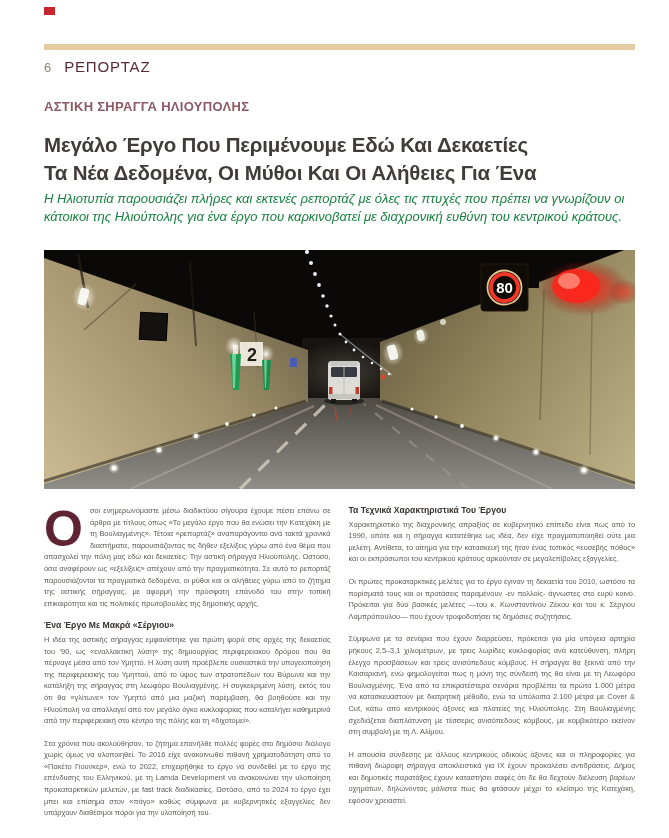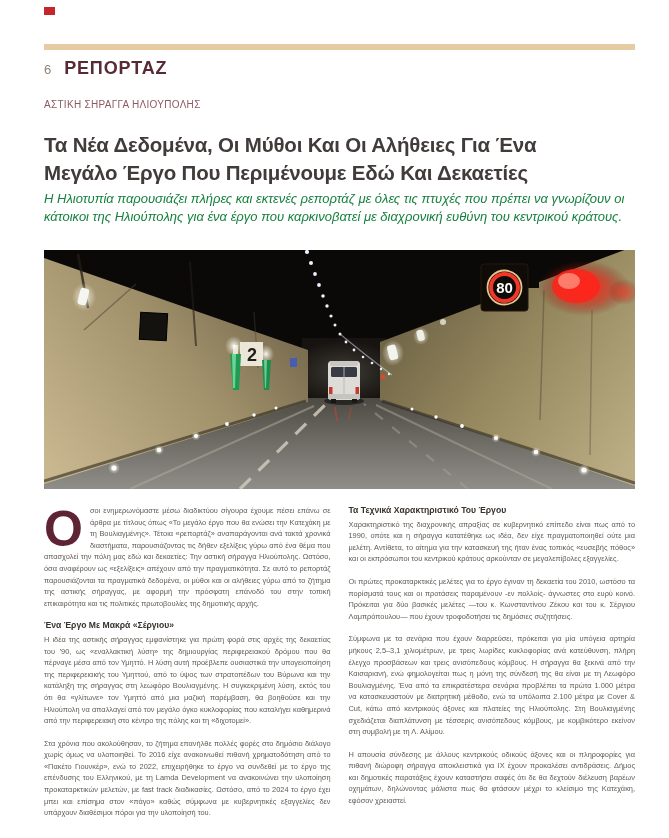--- a/index.html
+++ b/index.html
@@ -17,24 +17,24 @@
   }
   .top-rule{
     position:absolute;left:44px;top:44px;width:591px;height:6px;
     background:#e6cba3;
   }
   .folio-row{
     position:absolute;left:44px;top:58px;width:591px;
     display:flex;align-items:baseline;gap:13px;
   }
   .folio-num{font-size:13px;color:#8f8478;}
-  .section-label{font-size:18px;font-weight:bold;color:#582a34;letter-spacing:.8px;}
+  .section-label{font-size:15px;font-weight:normal;color:#582a34;letter-spacing:.8px;}
   .kicker{
     position:absolute;left:44px;top:99px;width:591px;
-    font-size:10px;font-weight:normal;color:#8d5a63;letter-spacing:.3px;
+    font-size:13px;font-weight:bold;color:#8d5a63;letter-spacing:.3px;
   }
   .headline{
     position:absolute;left:44px;top:117px;width:600px;
     font-size:20.5px;line-height:28px;font-weight:bold;color:#413b3a;
     letter-spacing:-0.2px;
   }
   .standfirst{
     position:absolute;left:44px;top:190px;width:591px;
     font-size:13px;line-height:17.5px;font-style:italic;color:#15803d;
   }
@@ -73,22 +73,22 @@
   <div class="top-rule"></div>
 
   <div class="folio-row">
     <span class="folio-num">6</span>
     <span class="section-label">ΡΕΠΟΡΤΑΖ</span>
   </div>
 
   <div class="kicker">ΑΣΤΙΚΗ ΣΗΡΑΓΓΑ ΗΛΙΟΥΠΟΛΗΣ</div>
 
   <h1 class="headline">
+      <span style="display:block;">Μεγάλο Έργο Που Περιμένουμε Εδώ Και Δεκαετίες</span>
       <span style="display:block;">Τα Νέα Δεδομένα, Οι Μύθοι Και Οι Αλήθειες Για Ένα</span>
-      <span style="display:block;">Μεγάλο Έργο Που Περιμένουμε Εδώ Και Δεκαετίες</span>
     </h1>
 
   <div class="standfirst">Η Ηλιοτυπία παρουσιάζει πλήρες και εκτενές ρεπορτάζ με όλες τις πτυχές που πρέπει να γνωρίζουν οι κάτοικοι της Ηλιούπολης για ένα έργο που καρκινοβατεί με διαχρονική ευθύνη του κεντρικού κράτους.</div>
 
   <div class="photo">
     <svg width="591" height="239" viewBox="0 0 591 239" xmlns="http://www.w3.org/2000/svg">
       <defs>
         <linearGradient id="gWallL" x1="0" y1="0.9" x2="1" y2="0.2">
           <stop offset="0" stop-color="#c8b78f"></stop>
           <stop offset="0.55" stop-color="#a2926c"></stop>
@@ -250,21 +250,21 @@
   </div>
 
   <div class="columns">
     <div class="col">
       <p><span class="dropcap">Ο</span><span>σοι ενημερωνόμαστε μέσω διαδικτύου σίγουρα έχουμε πέσει επάνω σε άρθρα με τίτλους όπως «Το μεγάλο έργο που θα ενώσει την Κατεχάκη με τη Βουλιαγμένης». Τέτοια «ρεπορτάζ» αναπαράγονται ανά τακτά χρονικά διαστήματα, παρουσιάζοντας τις δήθεν εξελίξεις γύρω από ένα θέμα που απασχολεί την πόλη μας εδώ και δεκαετίες: Την αστική σήραγγα Ηλιούπολης. Ωστόσο, όσα αναφέρουν ως «εξελίξεις» απέχουν από την πραγματικότητα. Σε αυτό το ρεπορτάζ παρουσιάζονται τα πραγματικά δεδομένα, οι μύθοι και οι αλήθειες γύρω από το ζήτημα της αστικής σήραγγας, με αφορμή την πρόσφατη επάνοδό του στην τοπική επικαιρότητα και τις πολιτικές πρωτοβουλίες της δημοτικής αρχής.</span></p>
       <h3>Ένα Έργο Με Μακρά «Σέργιου»</h3>
       <p>Η ιδέα της αστικής σήραγγας εμφανίστηκε για πρώτη φορά στις αρχές της δεκαετίας του '90, ως «εναλλακτική λύση» της δημιουργίας περιφερειακού δρόμου που θα πέρναγε μέσα από τον Υμηττό. Η λύση αυτή προέβλεπε ουσιαστικά την υπογειοποίηση της περιφερειακής του Υμηττού, από το ύψος των στρατοπέδων του Βύρωνα και την κατάληξη της σήραγγας στη λεωφόρο Βουλιαγμένης. Η συγκεκριμένη λύση, εκτός του ότι θα «γλίτωνε» τον Υμηττό από μια μαζική παρέμβαση, θα βοηθούσε και την Ηλιούπολη να απαλλαγεί από τον μεγάλο όγκο κυκλοφορίας που καταλήγει καθημερινά από την περιφερειακή στο κέντρο της πόλης και τη «διχοτομεί».</p>
       <p>Στα χρόνια που ακολούθησαν, το ζήτημα επανήλθε πολλές φορές στο δημόσιο διάλογο χωρίς όμως να υλοποιηθεί. Το 2016 είχε ανακοινωθεί πιθανή χρηματοδότηση από το «Πακέτο Γιουνκέρ», ενώ το 2022, επιχειρήθηκε το έργο να συνδεθεί με το έργο της επένδυσης του Ελληνικού, με τη Lamda Development να ανακοινώνει την υλοποίηση προκαταρκτικών μελετών, με fast track διαδικασίες. Ωστόσο, από το 2024 το έργο έχει μπει και επίσημα στον «πάγο» καθώς σύμφωνα με κυβερνητικές εξαγγελίες δεν υπάρχουν διαθέσιμοι πόροι για την υλοποίησή του.</p>
     </div>
     <div class="col">
-      <h3>Τα Τεχνικά Χαρακτηριστικό Του Έργου</h3>
+      <h3>Τα Τεχνικά Χαρακτηριστικά Του Έργου</h3>
       <p>Χαρακτηριστικό της διαχρονικής απραξίας σε κυβερνητικό επίπεδο είναι πως από το 1990, οπότε και η σήραγγα κατατέθηκε ως ιδέα, δεν είχε πραγματοποιηθεί ούτε μια μελέτη. Αντίθετα, το αίτημα για την κατασκευή της ήταν ένας τοπικός «ευσεβής πόθος» και οι εκπρόσωποι του κεντρικού κράτους αρκούνταν σε μεγαλεπίβολες εξαγγελίες.</p>
       <p>Οι πρώτες προκαταρκτικές μελέτες για το έργο έγιναν τη δεκαετία του 2010, ωστόσο τα πορίσματά τους και οι προτάσεις παραμένουν -εν πολλοίς- άγνωστες στο ευρύ κοινό.  Πρόκειται για δύο βασικές μελέτες —του κ. Κωνσταντίνου Ζέκου και του κ. Σέργιου Λαμπρόπουλου— που έχουν τροφοδοτήσει τις δημόσιες συζητήσεις.</p>
       <p>Σύμφωνα με τα σενάρια που έχουν διαρρεύσει, πρόκειται για μία υπόγεια αρτηρία μήκους 2,5–3,1 χιλιομέτρων, με τρεις λωρίδες κυκλοφορίας ανά κατεύθυνση, πλήρη έλεγχο προσβάσεων και τρεις ανισόπεδους κόμβους. Η σήραγγα θα ξεκινά από την Καισαριανή, ενώ φημολογείται πως η μόνη της σύνδεσή της θα είναι με τη Λεωφόρο Βουλιαγμένης. Ένα από τα επικρατέστερα σενάρια προβλέπει τα πρώτα 1.000 μέτρα να κατασκευαστούν με διατρητική μέθοδο, ενώ τα υπόλοιπα 2.100 μέτρα με Cover &amp; Cut, κάτω από κεντρικούς άξονες και πλατείες της Ηλιούπολης. Στη Βουλιαγμένης σχεδιάζεται διαπλάτυνση με τέσσερις ανισόπεδους κόμβους, με κομβικότερο εκείνον στη συμβολή με τη Λ. Αλίμου.</p>
       <p>Η απουσία σύνδεσης με άλλους κεντρικούς οδικούς άξονες και οι πληροφορίες για πιθανή διώροφη σήραγγα αποκλειστικά για ΙΧ έχουν προκαλέσει αντιδράσεις. Δήμος και δημοτικές παρατάξεις έχουν καταστήσει σαφές ότι δε θα δεχτούν διέλευση βαρέων οχημάτων, δηλώνοντας μάλιστα πως θα φτάσουν μέχρι το κλείσιμο της Κατεχάκη, εφόσον χρειαστεί.</p>
     </div>
   </div>
 
 </div>
 
 </body></html>

